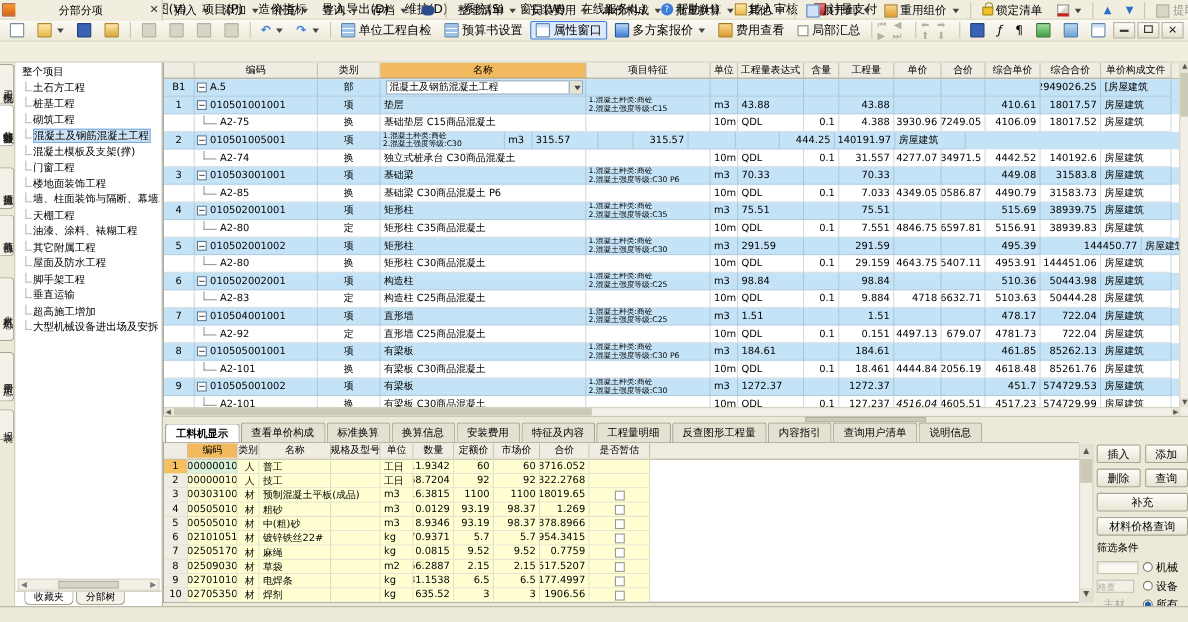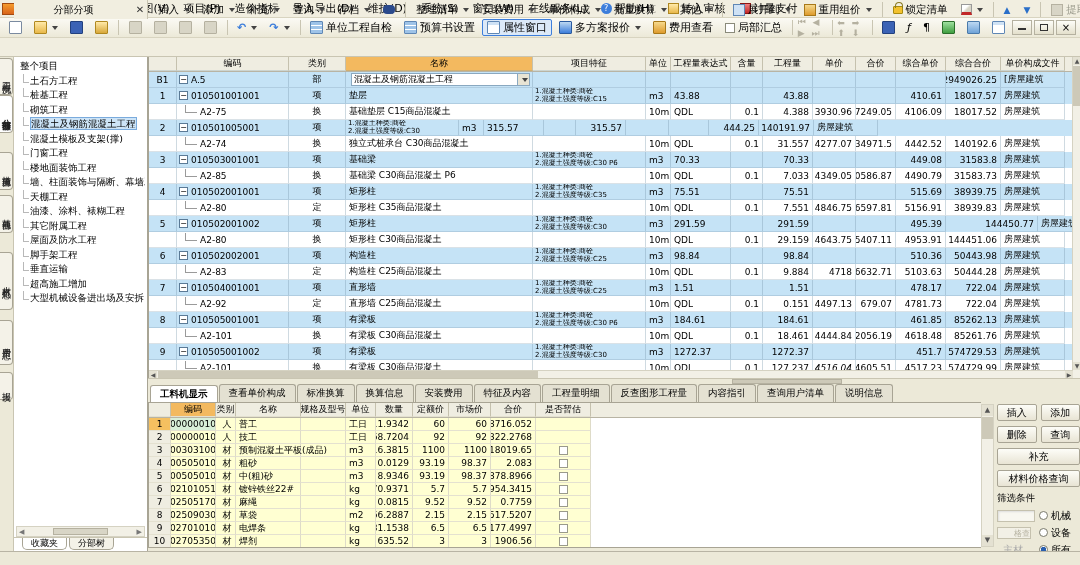--- a/index.html
+++ b/index.html
@@ -135,21 +135,21 @@
   .rbtn { border:1px solid #a8a494; background:linear-gradient(#fdfdf8,#e8e4d4); border-radius:2px; height:17px; display:flex; align-items:center; justify-content:center; }
   .rrow { display:flex; gap:4px; margin-bottom:5px; }
   .rrow .rbtn { flex:1; }
   #filterlabel { margin:2px 0 3px 0; font-size:9.5px; }
   .radiorow { display:flex; align-items:center; height:15px; margin-bottom:2px; }
   .rleft { width:42px; display:flex; align-items:center; gap:3px; color:#aaa; }
   .rright { display:flex; align-items:center; gap:3px; }
   .radio { width:9px; height:9px; border:1px solid #7a7a6c; border-radius:50%; background:#fff; flex:none; }
   .radio.on { background:radial-gradient(circle at 50% 50%, #2a5fae 0 2.5px, #fff 3px); }
   .ghostbox { width:38px; height:12px; border:1px solid #c5c1ae; background:#f8f7f0; box-shadow:inset 1px 1px 2px #ddd; }
-  .ghostbtn { width:34px; height:12px; border:1px solid #c5c1ae; background:#f2f0e6; color:#b5b1a0; font-size:8px; text-align:right; line-height:11px; }
+  .ghostbtn { width:34px; height:12px; border:1px solid #c5c1ae; background:#f2f0e6; color:#b5b1a0; font-size:8px; text-align:left; line-height:11px; }
 
   
   #statusbar { position:absolute; left:0; top:551px; width:1080px; height:14px; background:#ece9d8; border-top:1px solid #b8b4a4; font-size:9px; }
   .stitem { position:absolute; top:15px; white-space:nowrap; }
 </style>
 </head>
 <body>
 
 <div id="app">
 
@@ -916,21 +916,21 @@
         <div class="brow">
           <div class="bcell rn" style="width: 22px; flex: 0 0 auto;">4</div>
           <div class="bcell code" style="width: 45px; flex: 0 0 auto;">4005050100</div>
           <div class="bcell lft" style="width: 20px; flex: 0 0 auto; justify-content: center;">材</div>
           <div class="bcell lft ovf" style="width: 65px; flex: 0 0 auto;">粗砂</div>
           <div class="bcell " style="width: 45px; flex: 0 0 auto;"></div>
           <div class="bcell lft" style="width: 30px; flex: 0 0 auto;">m3</div>
           <div class="bcell num" style="width: 37px; flex: 0 0 auto;">0.0129</div>
           <div class="bcell num" style="width: 36px; flex: 0 0 auto;">93.19</div>
           <div class="bcell num" style="width: 42px; flex: 0 0 auto;">98.37</div>
-          <div class="bcell num" style="width: 45px; flex: 0 0 auto;">2.083</div>
+          <div class="bcell num" style="width: 45px; flex: 0 0 auto;">1.269</div>
           <div class="bcell " style="width: 55px; flex: 0 0 auto;">
             <span class="ckbox"></span>
           </div>
         </div>
         <div class="brow">
           <div class="bcell rn" style="width: 22px; flex: 0 0 auto;">5</div>
           <div class="bcell code" style="width: 45px; flex: 0 0 auto;">4005050100</div>
           <div class="bcell lft" style="width: 20px; flex: 0 0 auto; justify-content: center;">材</div>
           <div class="bcell lft ovf" style="width: 65px; flex: 0 0 auto;">中(粗)砂</div>
           <div class="bcell " style="width: 45px; flex: 0 0 auto;"></div>

